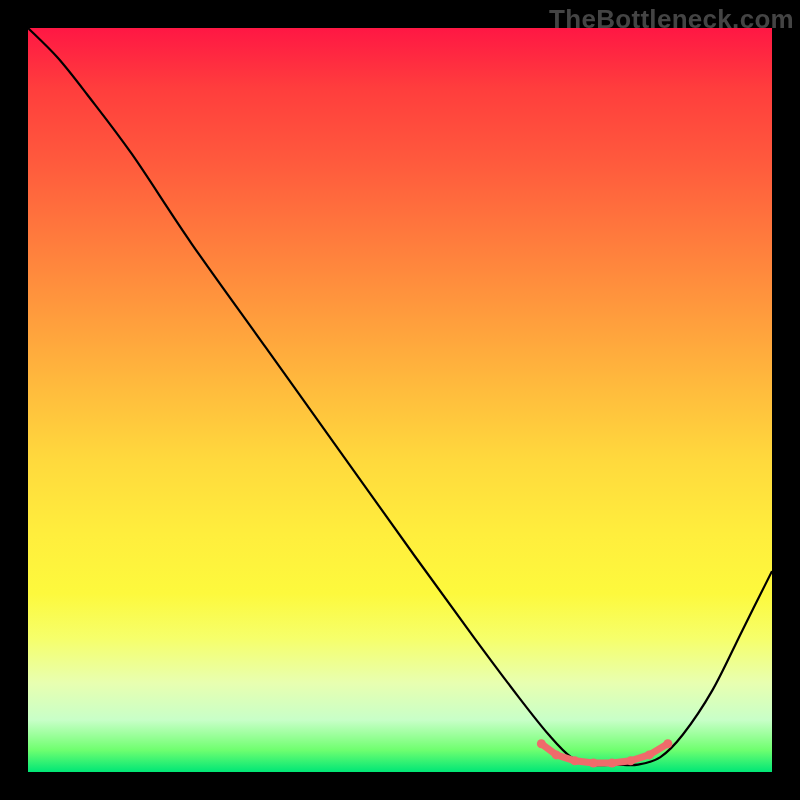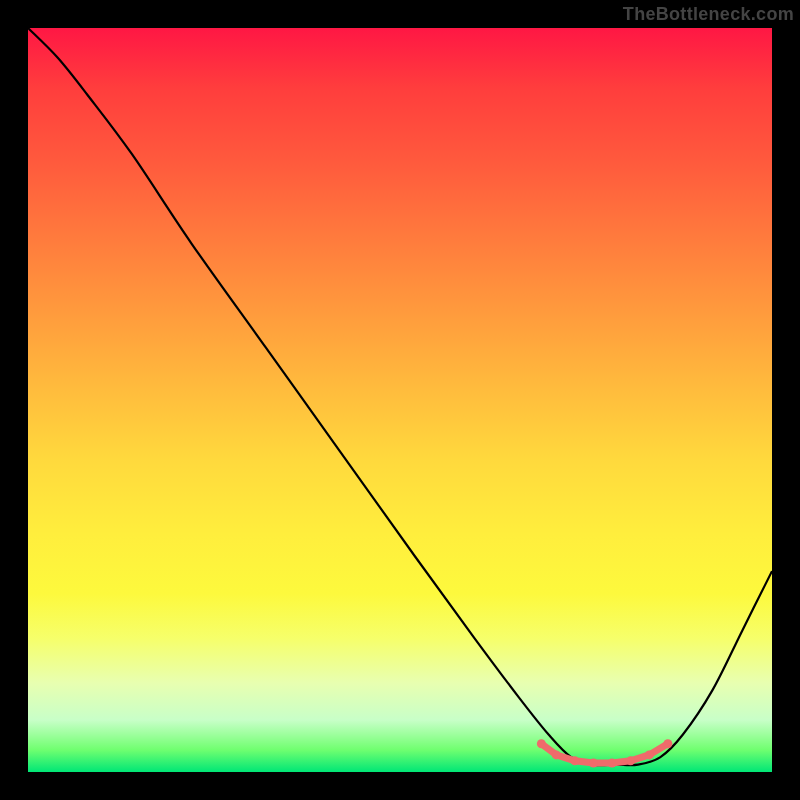--- a/index.html
+++ b/index.html
@@ -20,21 +20,21 @@
       #fdf93d 76%,
       #f6ff6a 82%,
       #e8ffb0 88%,
       #c8ffc8 93%,
       #70ff70 97%,
       #00e676 100%);
   }
   .watermark {
     position: absolute;
     top: 4px; right: 6px;
-    color: #444; font-size: 18px; font-weight: 600;
+    color: #444; font-size: 26px; font-weight: 600;
     letter-spacing: 0.3px;
   }
   svg.curve { position: absolute; inset: 0; width: 100%; height: 100%; }
   .curve-path { fill: none; stroke: #000; stroke-width: 2.2; }
   .marker-path { fill: none; stroke: #ef6b6b; stroke-width: 7; stroke-linecap: round; }
   .marker-dot { fill: #ef6b6b; }
 </style>
 </head>
 <body>
 

